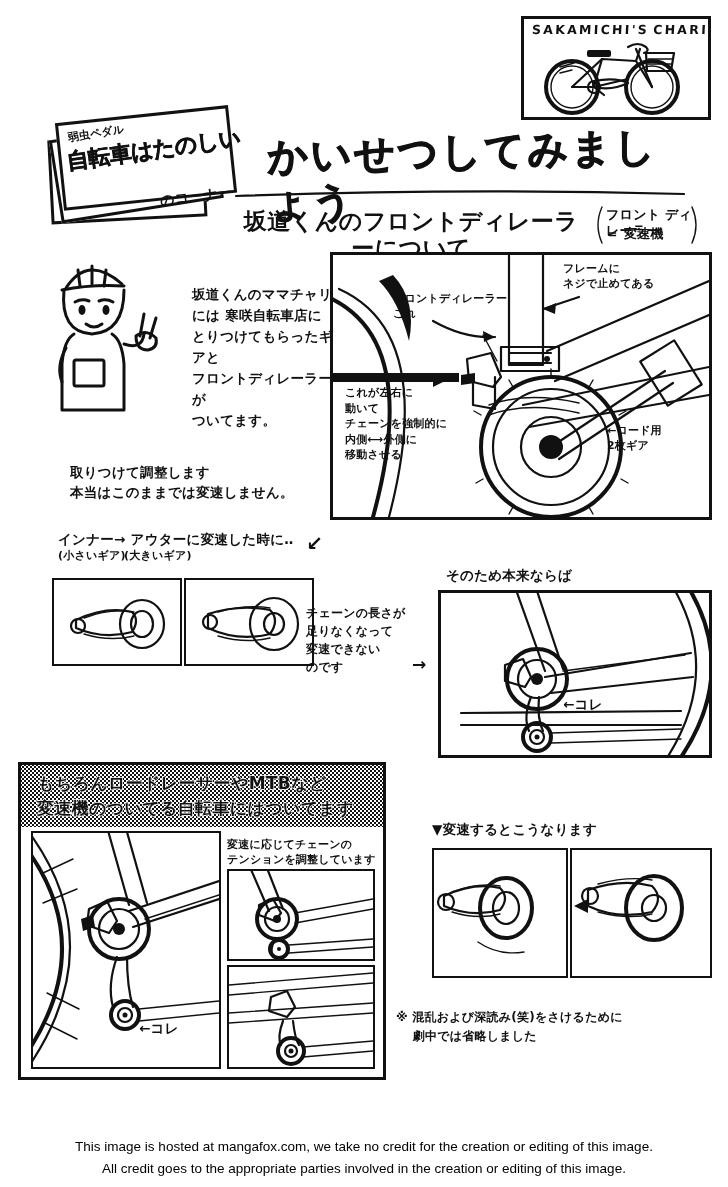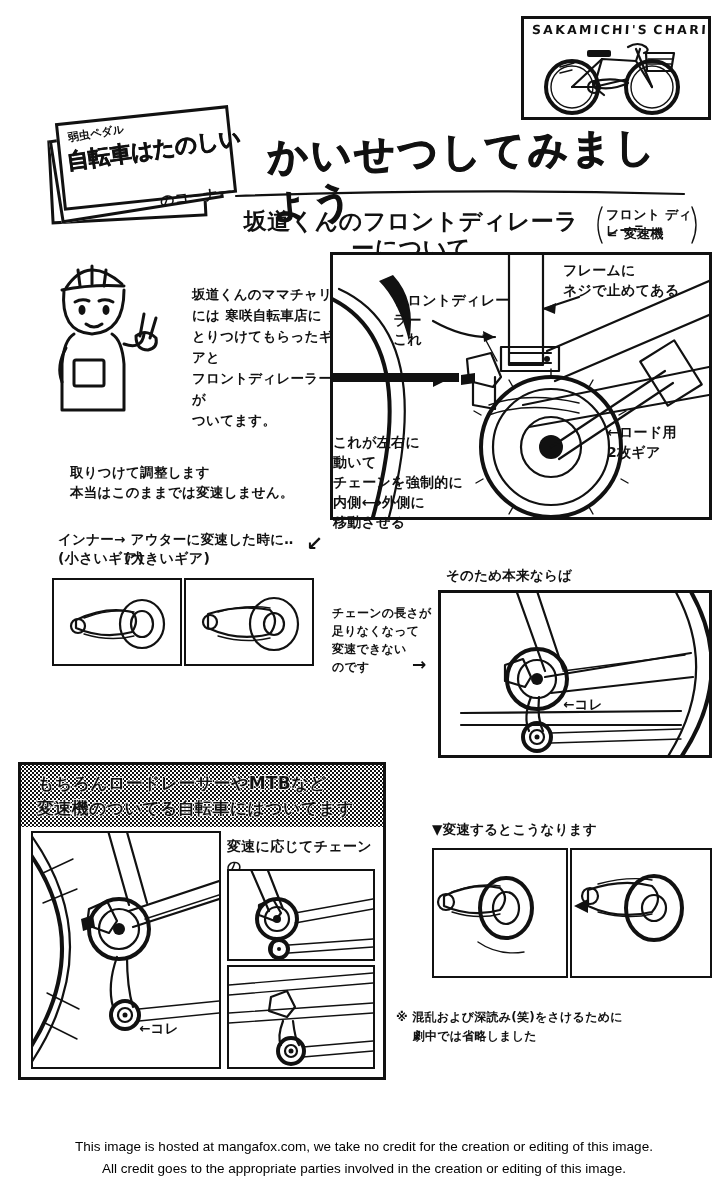--- a/index.html
+++ b/index.html
@@ -35,21 +35,21 @@
           font-family:"Liberation Sans",sans-serif;}
   
   .kid-line{stroke:#111;fill:none;stroke-width:3;stroke-linecap:round;stroke-linejoin:round;}
   .kid-fill{fill:#111;}
   
   .ink{stroke:#111;fill:none;stroke-width:2.2;stroke-linecap:round;stroke-linejoin:round;}
   .ink-thin{stroke:#111;fill:none;stroke-width:1.4;stroke-linecap:round;stroke-linejoin:round;}
   .ink-fat{stroke:#111;fill:none;stroke-width:4;stroke-linecap:round;stroke-linejoin:round;}
   .solid{fill:#111;stroke:none;}
   .lbl{font-size:12px;}
-  .lbl-s{font-size:14px;}
+  .lbl-s{font-size:11px;}
   .lbl-m{font-size:13.5px;}
 </style>
 </head>
 <body>
 
 <div id="page">
 
   <div class="abs panel" style="left:521px;top:16px;width:190px;height:104px;">
     <svg width="186" height="100" viewBox="0 0 186 100">
 
@@ -195,21 +195,21 @@
     <svg class="abs" style="left:98px;top:62px;" width="72" height="32">
       <path class="ink" d="M2 4 Q34 22 64 20"></path>
       <path class="solid" d="M64 20 l-12 -6 l1 11 z"></path>
     </svg>
     <div class="abs hand lbl-s" style="left:230px;top:6px;width:130px;line-height:1.4;">フレームに
 ネジで止めてある</div>
     <svg class="abs" style="left:202px;top:38px;" width="46" height="22">
       <path class="ink" d="M44 4 L8 16"></path>
       <path class="solid" d="M8 16 l13 -6 l-1 11 z"></path>
     </svg>
-    <div class="abs hand lbl-s" style="left:0;top:130px;width:140px;line-height:1.42;margin-top:48px;">これが左右に
+    <div class="abs hand lbl-s" style="left:12px;top:130px;width:140px;line-height:1.42;">これが左右に
 動いて
 チェーンを強制的に
 内側⟷外側に
 移動させる</div>
     <svg class="abs" style="left:12px;top:118px;" width="112" height="16">
       <path class="ink" d="M2 8 L100 8"></path>
       <path class="solid" d="M100 8 l-12 -6 l0 12 z"></path>
     </svg>
     <div class="abs hand lbl-s" style="left:274px;top:168px;width:100px;line-height:1.4;">←ロード用
 2枚ギア</div>
@@ -232,21 +232,21 @@
   <div class="abs panel thin" style="left:184px;top:578px;width:130px;height:88px;">
     <svg width="126" height="84" viewBox="0 0 126 84">
       <ellipse class="ink" cx="88" cy="44" rx="24" ry="26"></ellipse>
       <ellipse class="ink" cx="88" cy="44" rx="10" ry="11"></ellipse>
       <path class="ink" d="M22 34 q32 -10 62 -4 q10 10 0 24 q-32 8 -62 -6 z"></path>
       <circle class="ink" cx="24" cy="42" r="7"></circle>
       <path class="ink-thin" d="M32 32 q28 -8 52 -4 M32 56 q28 8 52 2"></path>
     </svg>
   </div>
 
-  <div class="abs hand lbl" style="left:332px;top:604px;width:112px;line-height:1.5;">チェーンの長さが
+  <div class="abs hand lbl" style="left:306px;top:604px;width:112px;line-height:1.5;">チェーンの長さが
 足りなくなって
 変速できない
 のです</div>
   <div class="abs hand" style="left:412px;top:654px;font-size:17px;">→</div>
 
   <div class="abs hand lbl-m" style="left:446px;top:568px;width:220px;">そのため本来ならば</div>
 
   <div class="abs panel" style="left:438px;top:590px;width:274px;height:168px;">
     <svg width="268" height="162" viewBox="0 0 268 162">
 

